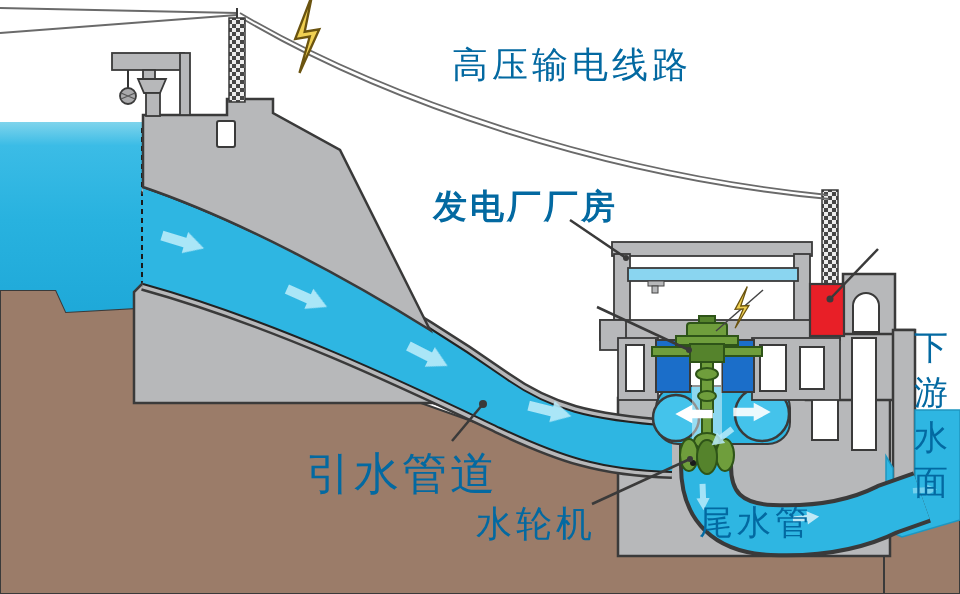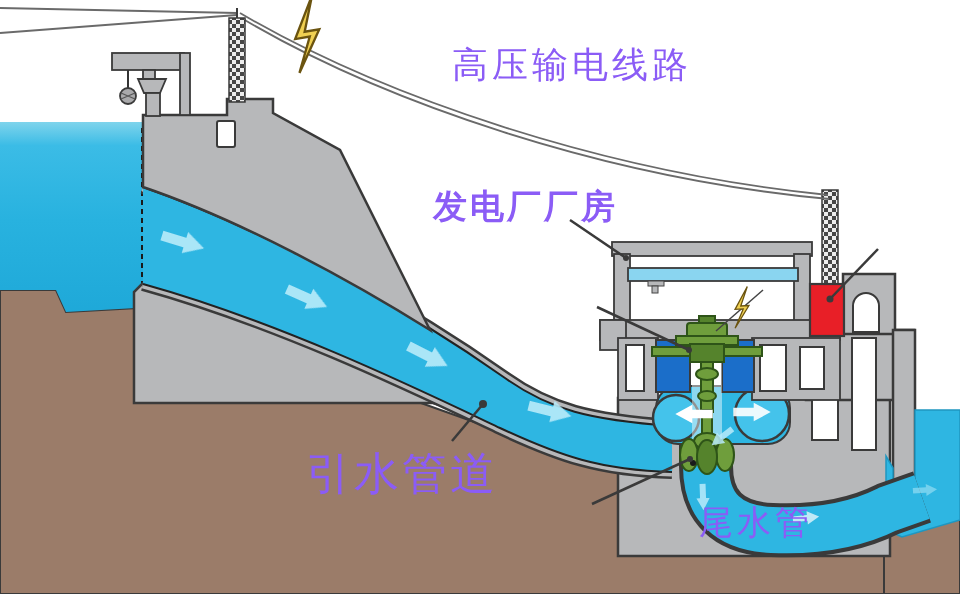--- a/index.html
+++ b/index.html
@@ -1,21 +1,21 @@
 <!DOCTYPE html>
 <html style="--water: #2eb6e2; --water_light: #b9ebfa; --ground: #9b7c69; --concrete: #b7b8ba; --outline: #3a3a3a; --machine_green: #6f9e3c; --transformer_red: #e81f27; --bolt_yellow: #f0d052; --crane_beam_blue: #8ad5f0; --structure_blue: #1b6ec9;"><head>
 <meta charset="utf-8">
 <style>
   html,body{margin:0;padding:0;background:#fff;}
   #stage{position:relative;width:960px;height:594px;background:#fff;overflow:hidden;}
   #art{position:absolute;left:0;top:0;}
   .label{
     position:absolute;
     font-family:"Liberation Serif","DejaVu Serif",serif;
-    color:#8b5cf6;
+    color:#0369a1;
     white-space:normal;
     word-break:break-all;
     line-height:1.32;
     user-select:none;
   }
   .concrete{fill:var(--concrete);stroke:var(--outline);stroke-width:2.5;}
   .concrete-thin{fill:var(--concrete);stroke:var(--outline);stroke-width:1.8;}
   .white-open{fill:#ffffff;stroke:var(--outline);stroke-width:2;}
   .waterfill{fill:var(--water);}
   .green{fill:var(--machine_green);stroke:#2e5418;stroke-width:2;}
@@ -197,14 +197,16 @@
     <line class="leader" x1="452" y1="441" x2="483" y2="404"></line>
         <circle class="leader-dot" cx="483" cy="404" r="4"></circle>
     <line class="leader" x1="592" y1="504" x2="690" y2="459"></line>
         <circle class="leader-dot" cx="690" cy="459" r="3"></circle>
   </g>
 </svg>
 
   <div class="label" style="left:452px;top:42px;font-size:36px;letter-spacing:4px;">高压输电线路</div>
   <div class="label" style="left:433px;top:185px;font-size:34px;letter-spacing:3px;font-weight:bold;">发电厂厂房</div>
   <div class="label" style="left:306px;top:445px;font-size:45px;letter-spacing:3px;">引水管道</div>
+  <div class="label" style="left:476px;top:501px;font-size:36px;letter-spacing:4px;">水轮机</div>
   <div class="label" style="left:699px;top:501px;font-size:34px;letter-spacing:4px;">尾水管</div>
+  <div class="label" style="left:914px;top:326px;width:38px;font-size:34px;">下游水面</div>
 </div>
 
 </body></html>

